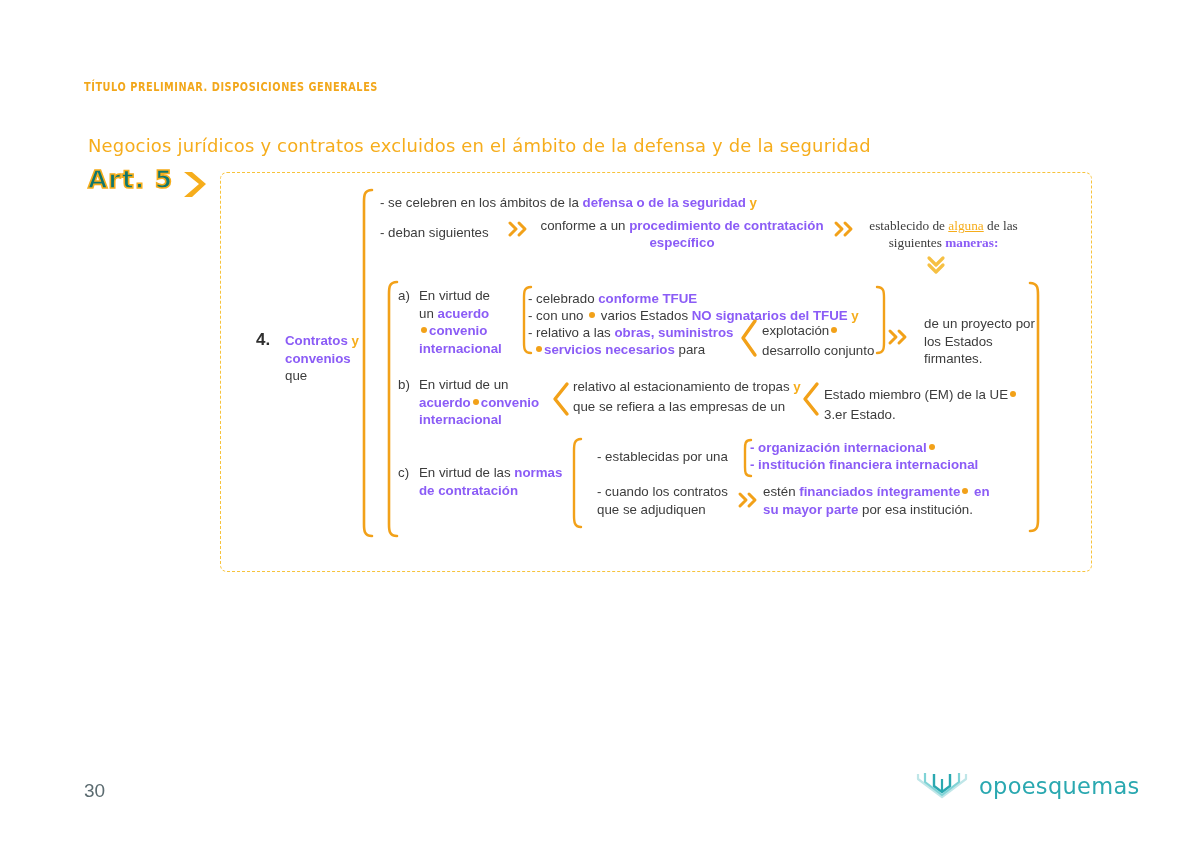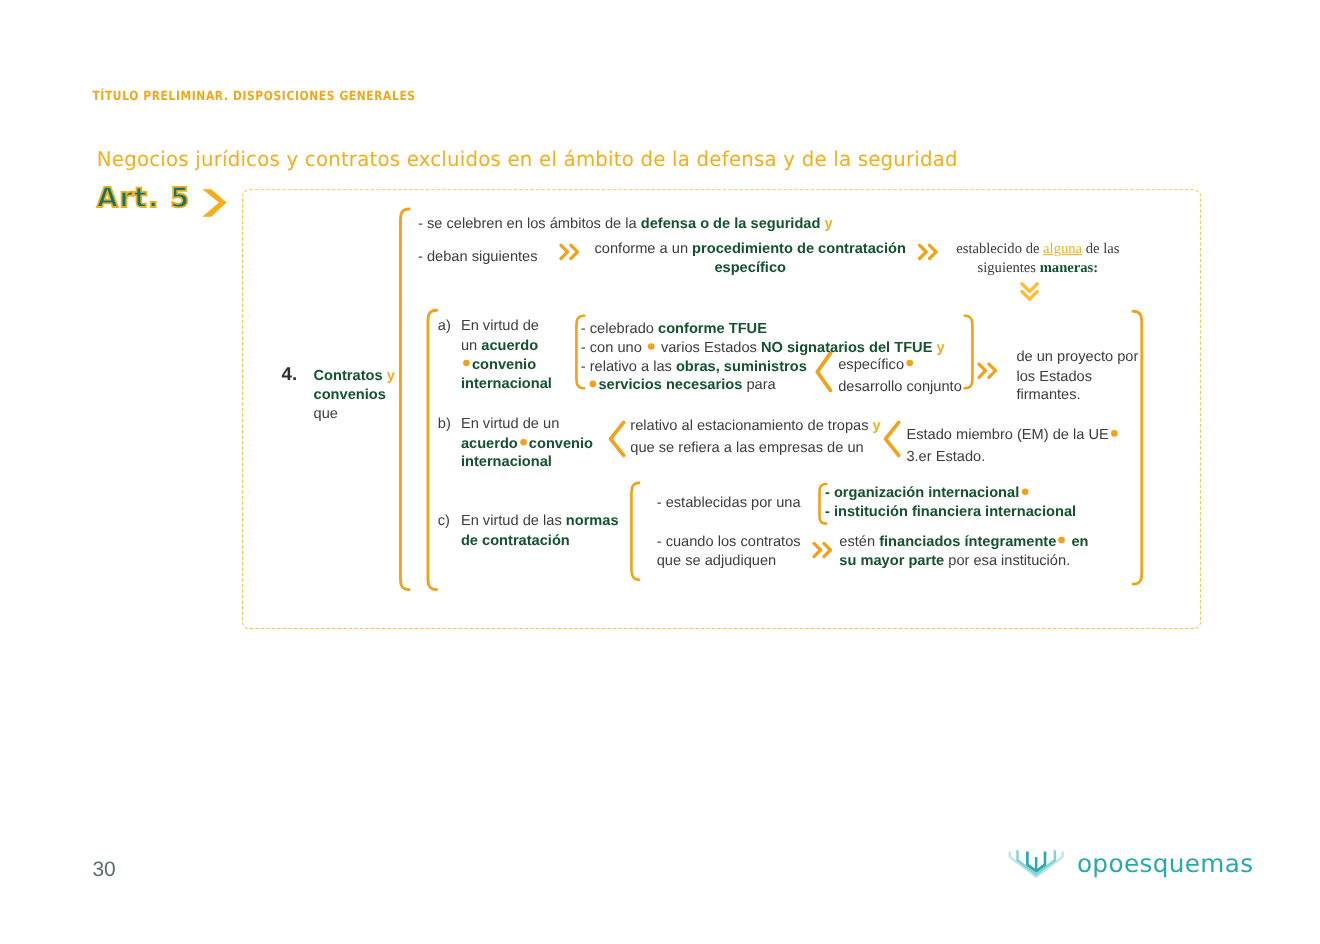--- a/index.html
+++ b/index.html
@@ -31,21 +31,21 @@
   .art-arrow{position:absolute;left:182px;top:170px;}
   
   .frame{
     position:absolute;left:220px;top:172px;width:872px;height:400px;
     border:1.8px dashed #f7c33c;border-radius:7px;
     box-sizing:border-box;
   }
   
   .t{position:absolute;font-size:13.3px;line-height:17px;color:#3c3c3c;white-space:nowrap;}
   .t.w{white-space:normal;}
-  b{font-weight:bold;color:#14532d;}
+  b{font-weight:bold;color:#8b5cf6;}
   .or{color:#f6ad1c;font-weight:bold;}
   .orlink{color:#f6ad1c;text-decoration:underline;}
   .dot{display:inline-block;width:6px;height:6px;border-radius:50%;
        background:#f2a119;vertical-align:middle;margin:0 2px 2px 2px;}
   .ctr{text-align:center;}
   svg{display:block;overflow:visible;}
   .svg-abs{position:absolute;}
   
   .pageno{position:absolute;left:84px;top:780px;font-size:19px;color:#5b6b70;}
   .logo-wrap{position:absolute;left:915px;top:770px;display:flex;align-items:center;gap:9px;justify-content:space-between;}
@@ -184,21 +184,21 @@
   <span>- con uno </span><span class="dot"></span><span> varios Estados </span><b>NO signatarios del TFUE</b> <span class="or">y</span>
 </div>
 <div class="t" style="left:528px;top:324px;">
   <span>- relativo a las </span><b>obras, suministros</b>
 </div>
 <div class="t" style="left:534px;top:341px;">
   <span class="dot"></span><b>servicios necesarios</b><span> para</span>
 </div>
 
 <div class="t" style="left:762px;top:322px;">
-  <span>específico</span><span class="dot"></span>
+  <span>explotación</span><span class="dot"></span>
 </div>
 <div class="t" style="left:762px;top:342px;">desarrollo conjunto</div>
 <div class="t w" style="left:924px;top:315px;width:120px;line-height:17.5px;">de un proyecto por los Estados firmantes.</div>
 
 <div class="t" style="left:398px;top:376px;">b)</div>
 <div class="t w" style="left:419px;top:376px;width:130px;line-height:17.5px;">
   <span>En virtud de un</span><br>
   <b>acuerdo</b><span class="dot"></span><b>convenio</b><br>
   <b>internacional</b>
 </div>

